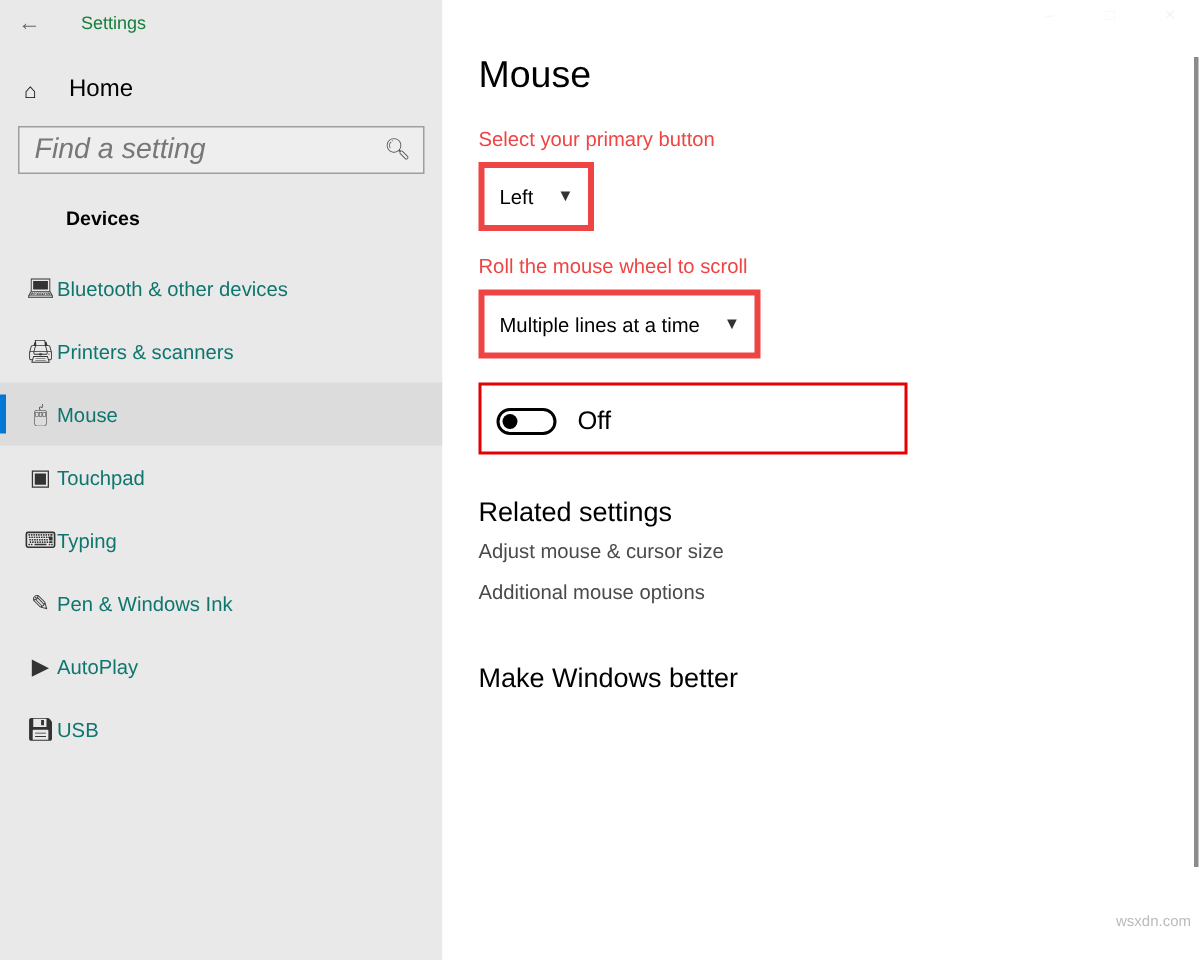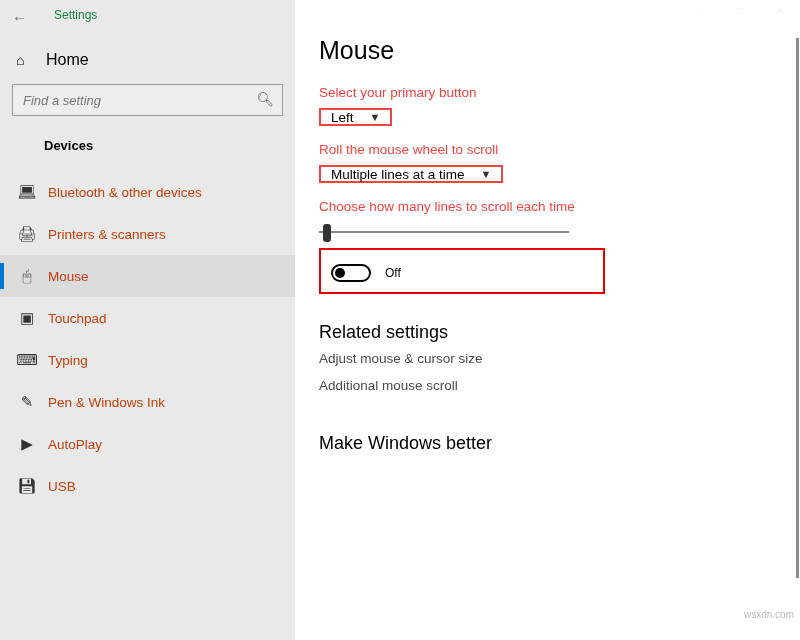--- a/index.html
+++ b/index.html
@@ -6,45 +6,45 @@
   body { width: 800px; height: 640px; background: #fff; display: flex; overflow: hidden; font-size: 13px; color: #000; }
   .sidebar { width: 295px; background: #e9e9e9; display: flex; flex-direction: column; }
   .titlebar { height: 30px; display: flex; align-items: center; padding-left: 12px; }
   .back-arrow { width: 22px; font-size: 15px; color: #666; }
   .app-title { font-size: 12px; color: #15803d; margin-left: 20px; }
   .home-row { display: flex; align-items: center; height: 40px; padding-left: 16px; margin-top: 10px; cursor: pointer; }
   .home-row .icon { width: 22px; font-size: 14px; }
   .home-row .label { font-size: 16px; margin-left: 8px; }
   .search-wrap { padding: 4px 12px 8px 12px; }
   .search-box { position: relative; width: 100%; height: 32px; border: 1px solid #9e9e9e; background: #eee; }
-  .search-box input { width: 100%; height: 100%; border: none; background: transparent; padding: 0 34px 0 10px; font-size: 13px; outline: none; color: #333; }
+  .search-box input { width: 100%; height: 100%; border: none; background: transparent; padding: 0 34px 0 10px; font-size: 19px; outline: none; color: #333; }
   .search-box input::placeholder { color: #777; font-style: italic; }
   .search-icon { position: absolute; right: 8px; top: 6px; font-size: 14px; color: #555; }
   .category-header { padding: 14px 12px 10px 12px; font-weight: 600; font-size: 13px; margin-left: 32px; }
   .nav { display: flex; flex-direction: column; margin-top: 8px; }
   .nav-item { display: flex; align-items: center; height: 42px; padding-left: 16px; cursor: pointer; position: relative; }
   .nav-item .icon { width: 22px; display: inline-flex; justify-content: center; font-size: 15px; color: #333; }
-  .nav-item .label { margin-left: 10px; font-size: 13.5px; color: #c2410c; }
+  .nav-item .label { font-size: 13.5px; color: #0f766e; }
   .nav-item.active::before { content: ""; position: absolute; left: 0; top: 8px; bottom: 8px; width: 4px; background: #0078d4; }
   .nav-item.active { background: #dcdcdc; }
   .content { flex: 1; position: relative; background: #fff; }
   .content-inner { position: absolute; inset: 0; padding: 36px 0 0 24px; overflow: hidden; }
   .page-title { font-size: 25px; font-weight: 400; margin-bottom: 20px; }
   .section-label { font-size: 13.5px; color: #ef4444; margin-top: 6px; margin-bottom: 8px; }
-  .dropdown { display: inline-flex; align-items: center; height: 18px; border: 2px solid #ef4444; padding: 0 10px; gap: 16px; font-size: 13.5px; cursor: pointer; min-width: 56px; }
+  .dropdown { display: inline-flex; align-items: center; height: 46px; border: 4px solid #ef4444; padding: 0 10px; gap: 16px; font-size: 13.5px; cursor: pointer; min-width: 56px; }
   .chev { font-size: 11px; color: #333; }
   .block { margin-bottom: 16px; }
   .slider-wrap { width: 250px; height: 20px; position: relative; margin-top: 2px; }
   .slider-track { position: absolute; left: 0; right: 0; top: 9px; height: 2px; background: #888; }
   .slider-thumb { position: absolute; left: 4px; top: 2px; width: 8px; height: 18px; background: #333; border-radius: 3px; }
   .highlight-box { border: 2px solid #e60000; padding: 8px 10px 10px 10px; width: 286px; margin-top: 6px; }
   .toggle-row { display: flex; align-items: center; gap: 14px; margin-top: 6px; }
   .toggle { width: 40px; height: 18px; border: 2px solid #000; border-radius: 10px; position: relative; cursor: pointer; }
   .toggle-knob { position: absolute; left: 2px; top: 2px; width: 10px; height: 10px; background: #000; border-radius: 50%; }
-  .toggle-label { font-size: 12px; }
+  .toggle-label { font-size: 17px; }
   .subheading { font-size: 18px; font-weight: 400; margin-top: 28px; margin-bottom: 8px; }
   .link { font-size: 13.5px; color: #4a4a4a; margin-bottom: 12px; cursor: pointer; display: block; }
   .scrollbar { position: absolute; right: 1px; top: 38px; width: 3px; height: 540px; background: #8b8b8b; }
   .watermark { position: absolute; right: 6px; bottom: 20px; font-size: 10px; color: #bbb; margin-left: 32px; }
   .win-controls { position: absolute; top: 0; right: 0; display: flex; }
   .win-btn { width: 40px; height: 20px; color: rgba(0,0,0,0.05); display:flex; align-items:center; justify-content:center; font-size:10px; }
 </style>
 </head>
 <body>
 
@@ -124,39 +124,32 @@
     </div>
 
     <div class="block">
       <div class="section-label">Roll the mouse wheel to scroll</div>
       <div class="dropdown" style="min-width:160px">
         <span>Multiple lines at a time</span>
         <span class="chev">▼</span>
       </div>
     </div>
 
-    <div class="block" style="margin-bottom:6px">
-      <div class="section-label">Choose how many lines to scroll each time</div>
-      <div class="slider-wrap">
-        <div class="slider-track"></div>
-        <div class="slider-thumb"></div>
-      </div>
-    </div>
 
     <div class="highlight-box">
       <div class="toggle-row">
         <div class="toggle">
           <div class="toggle-knob"></div>
         </div>
         <span class="toggle-label">Off</span>
       </div>
     </div>
 
     <div class="subheading">Related settings</div>
     <span class="link">Adjust mouse &amp; cursor size</span>
-    <span class="link">Additional mouse scroll</span>
+    <span class="link">Additional mouse options</span>
 
 
     <div class="subheading" style="margin-top:40px">Make Windows better</div>
   </div>
 
   <div class="watermark">wsxdn.com</div>
 </div>
 
 </body></html>

